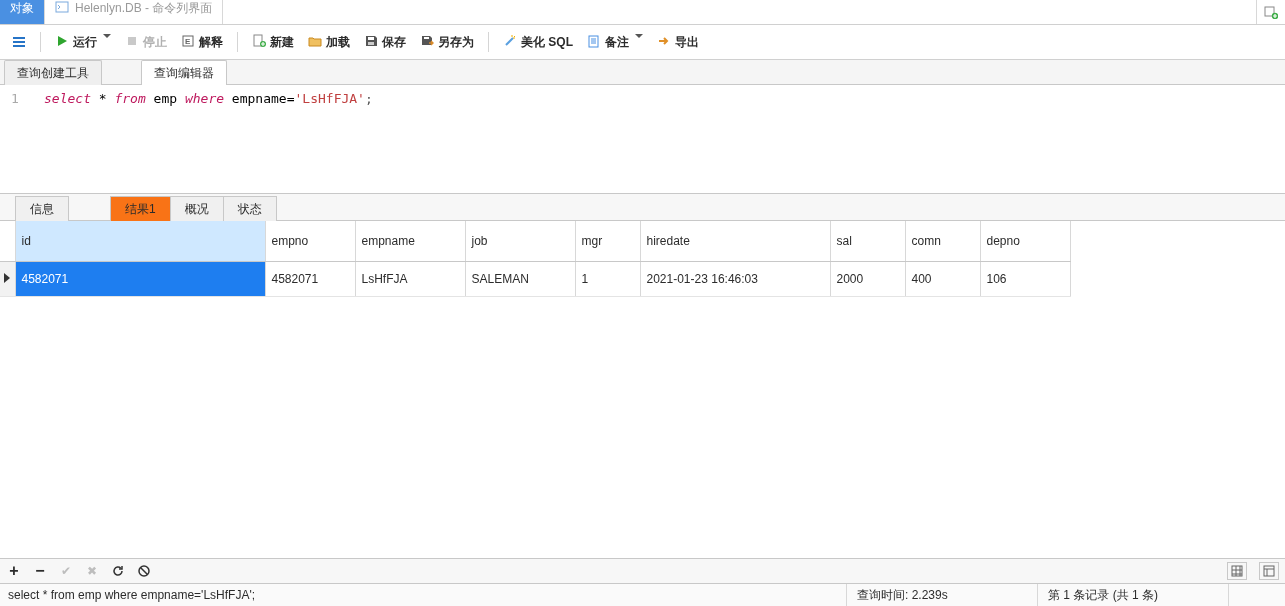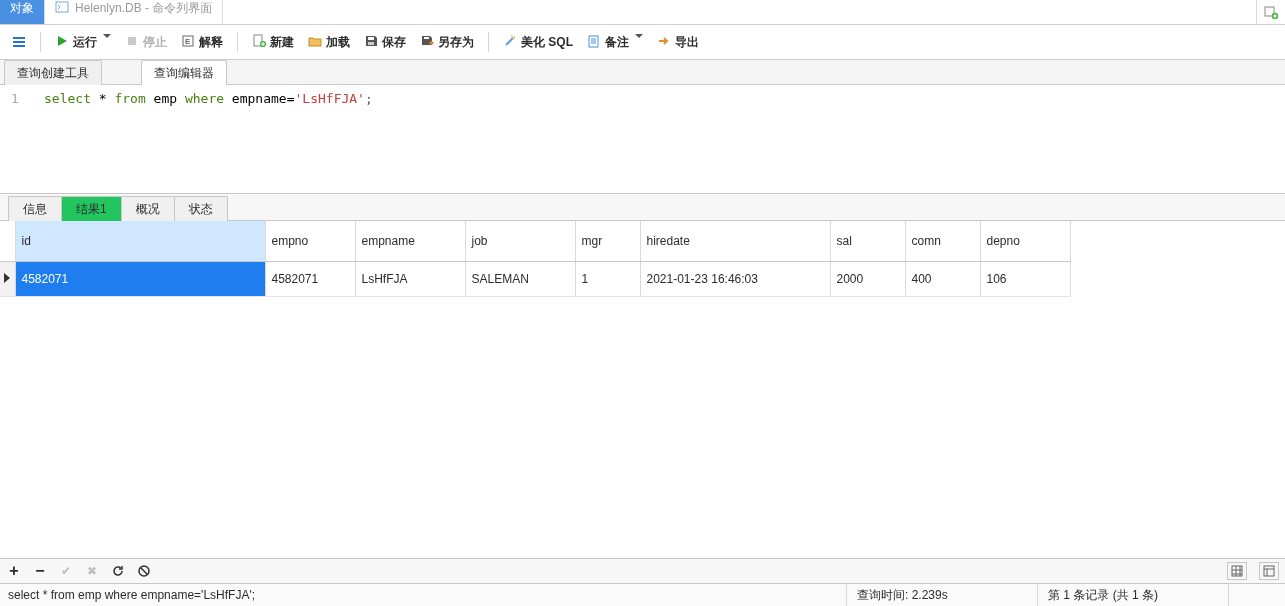--- a/index.html
+++ b/index.html
@@ -22,28 +22,28 @@
 .sep{width:1px;height:20px;background:#d5d5d5;margin:0 6px;}
 .drop-caret{width:0;height:0;border-left:4px solid transparent;border-right:4px solid transparent;border-top:4px solid #555;margin-left:2px;}
 
 .inner-tabs{display:flex;align-items:end;height:24px;background:#f5f5f5;border-bottom:1px solid #c8c8c8;padding-left:4px;gap:0;}
 .inner-tabs .itab{padding:4px 12px 3px;border:1px solid #c8c8c8;border-bottom:none;background:#efefef;margin-right:-1px;border-radius:2px 2px 0 0;position:relative;top:1px;}
 .inner-tabs .itab.active{background:#fff;margin-left:40px;}
 
 .editor{flex:0 0 100px;background:#fff;position:relative;font-family:Consolas,monospace;font-size:13px;line-height:20px;padding:4px 0 4px 0;overflow:hidden;}
 .editor .gutter{position:absolute;left:0;top:4px;width:30px;text-align:center;color:#aaa;}
 .editor .code{margin-left:44px;}
-.kw{color:#4d7c0f;}
+.kw{color:#be185d;font-style:italic;}
 .ident{color:#000;}
 .str{color:#c04040;}
 .punct{color:#555;}
 
-.res-tabs{display:flex;align-items:center;height:26px;border-top:1px solid #c8c8c8;border-bottom:1px solid #c8c8c8;background:#f7f7f7;padding-left:8px;}
+.res-tabs{display:flex;align-items:center;height:26px;border-top:1px solid #c8c8c8;border-bottom:1px solid #c8c8c8;background:#f7f7f7;padding-left:15px;}
 .res-tabs .rtab{padding:4px 14px 3px;border:1px solid #c8c8c8;border-bottom:none;background:#f0f0f0;margin-right:-1px;position:relative;top:1px;}
-.res-tabs .rtab.active{background:#22c55e;}
+.res-tabs .rtab.active{background:#f97316;margin-left:42px;}
 
 .grid-wrap{flex:1;overflow:auto;background:#fff;}
 table.grid{border-collapse:collapse;table-layout:fixed;}
 table.grid th,table.grid td{border-right:1px solid #d8d8d8;border-bottom:1px solid #e4e4e4;padding:10px 6px;text-align:left;font-weight:normal;white-space:nowrap;overflow:hidden;}
 table.grid th{background:#fff;border-bottom:1px solid #c8c8c8;height:20px;}
 table.grid th.hilite{background:#cfe8ff;}
 .rowhandle{width:14px;max-width:14px;min-width:14px;padding:0 !important;background:#f2f2f2;border-right:1px solid #c8c8c8;text-align:center !important;}
 .rowhandle .tri{width:0;height:0;border-top:5px solid transparent;border-bottom:5px solid transparent;border-left:6px solid #333;display:inline-block;}
 td.sel{background:#1e7ef0;color:#fff;text-align:right;}
 td.num{text-align:right;}

